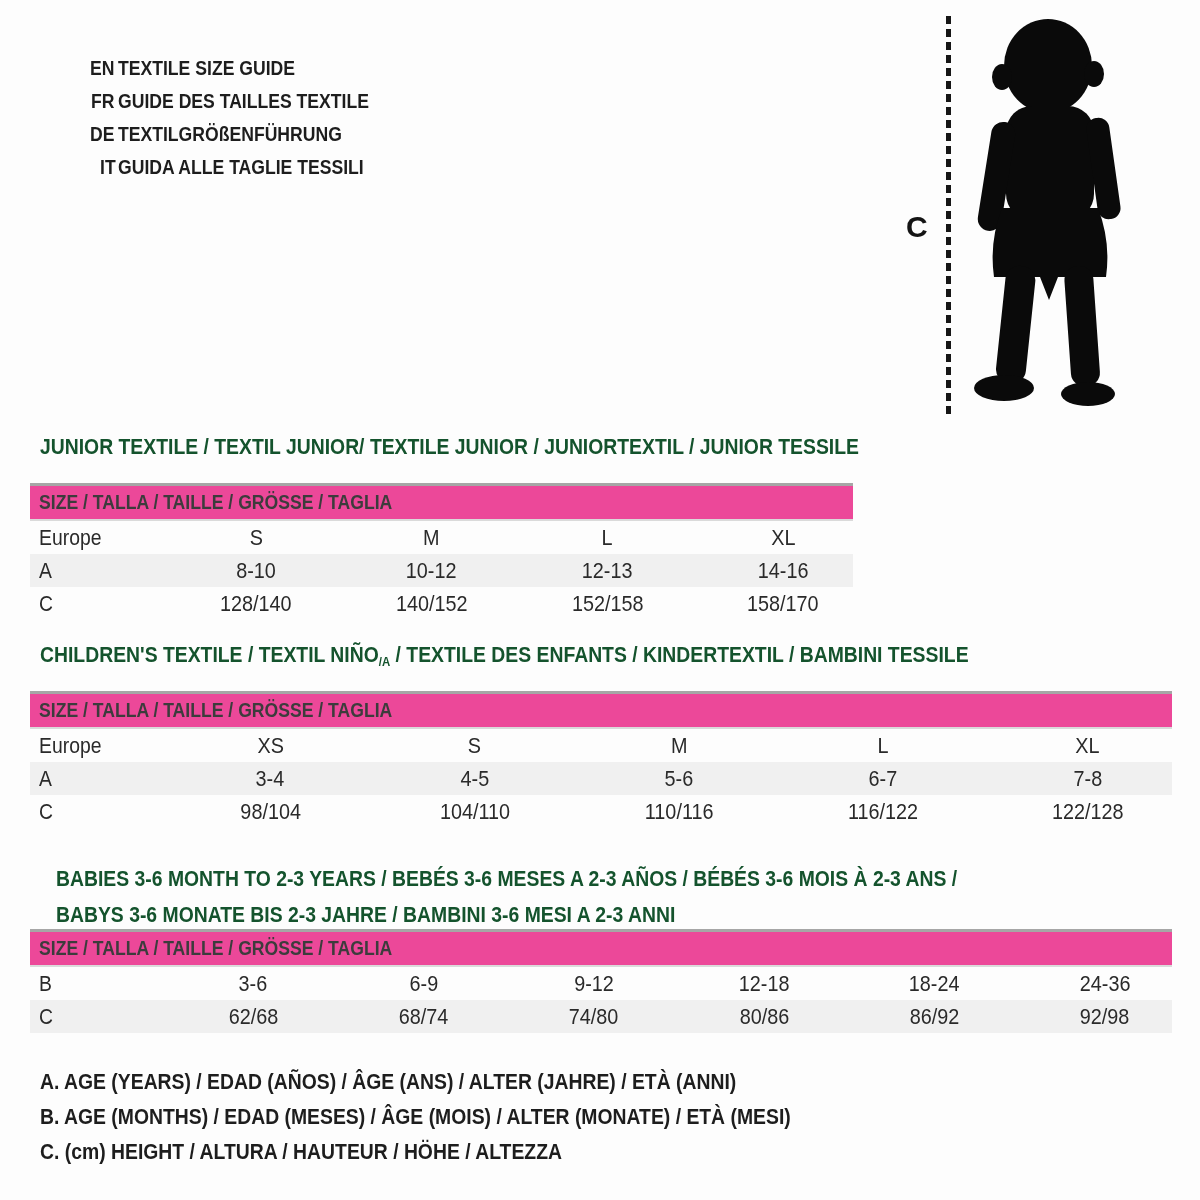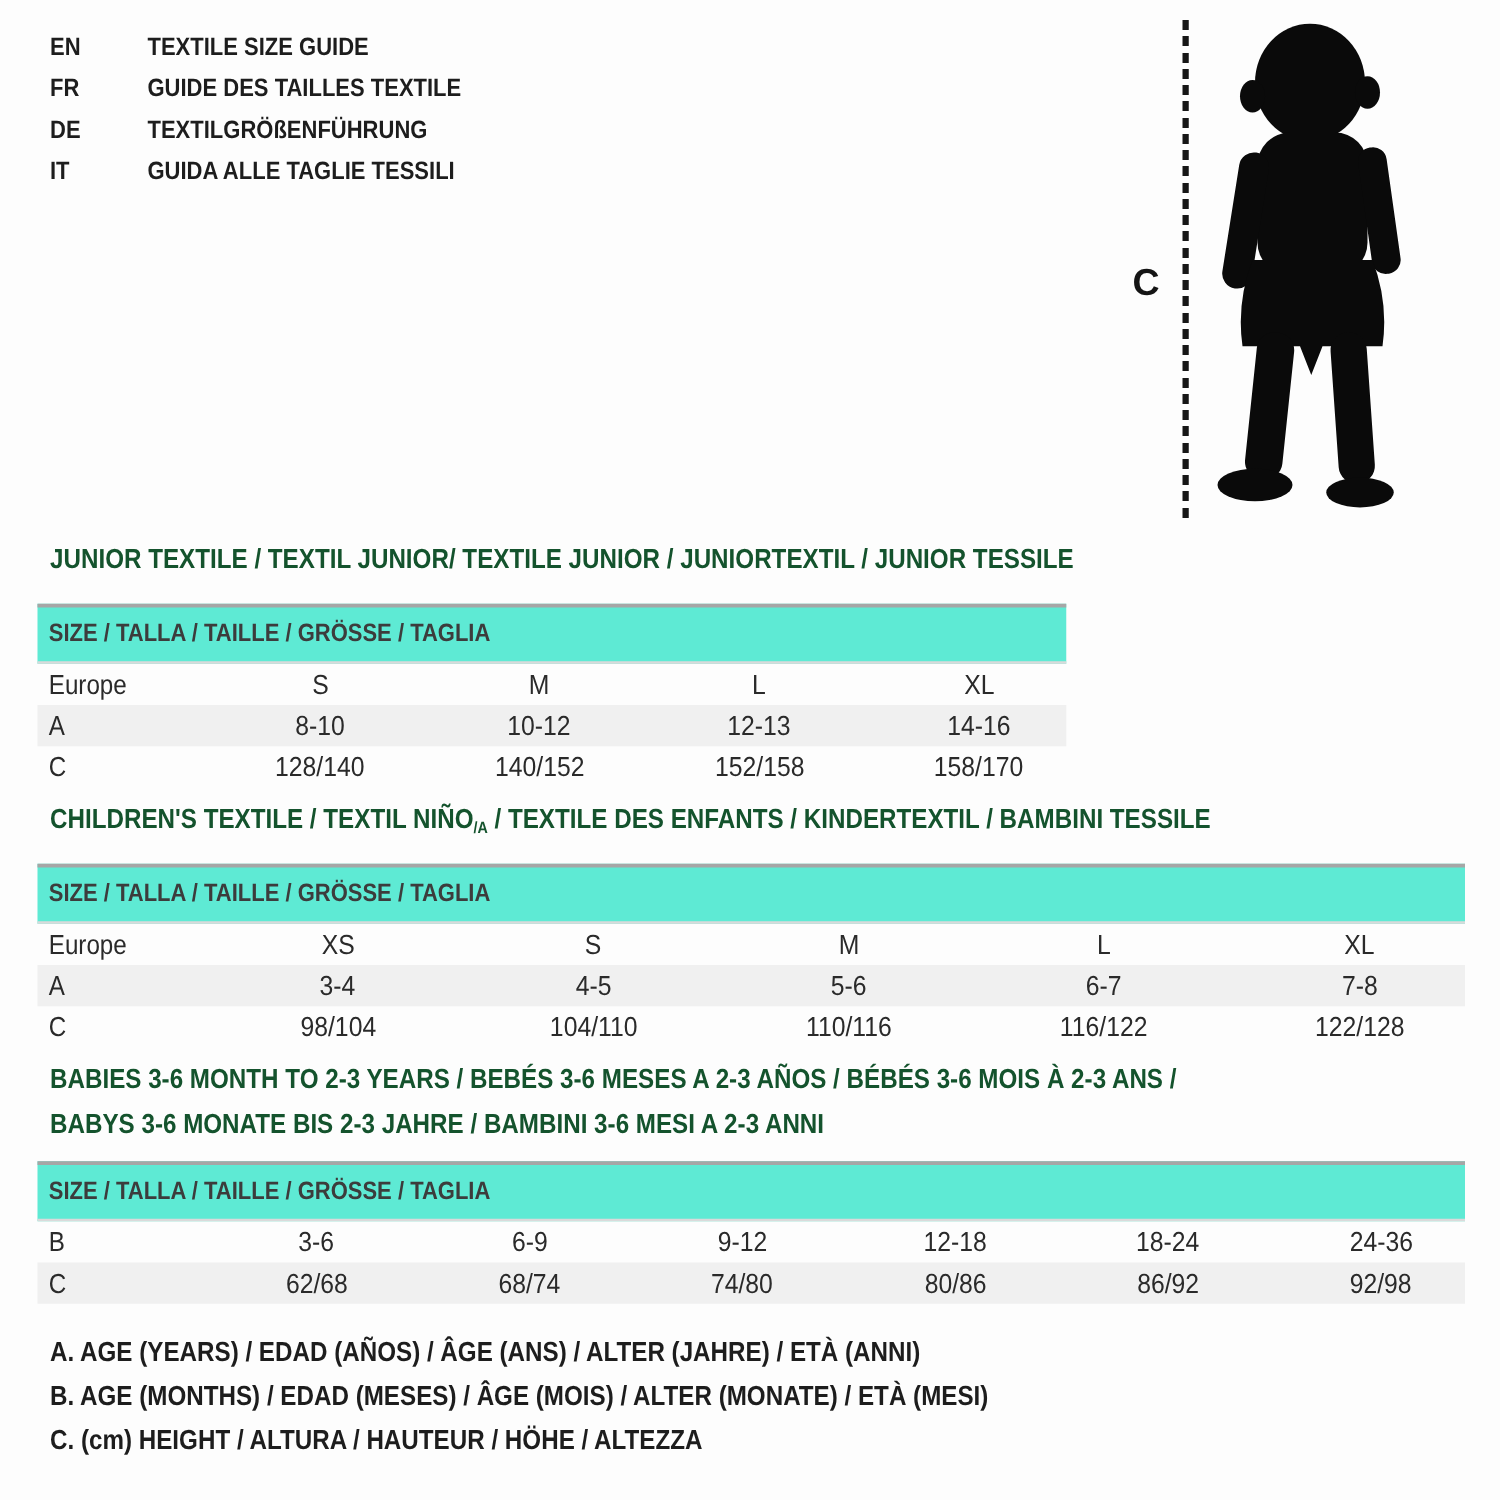--- a/index.html
+++ b/index.html
@@ -9,21 +9,21 @@
     font-family:"Liberation Sans","DejaVu Sans",sans-serif;
     color:#222;
   }
   .canvas { position:relative; width:1200px; height:1200px; overflow:hidden; }
 
   
   .cond  { display:inline-block; transform:scaleX(.88); transform-origin:0 50%; white-space:nowrap; }
   .condc { display:inline-block; transform:scaleX(.9);  transform-origin:50% 50%; white-space:nowrap; }
 
   
-  .languages { position:absolute; left:40px; top:22px; }
+  .languages { position:absolute; left:40px; top:52px;text-align:right; }
   .lang-row  { display:flex; height:33px; align-items:center; font-size:20px; font-weight:700; color:#1d1d1d; }
   .lang-code { width:78px; flex:0 0 78px; }
 
   
   .c-label     { position:absolute; left:906px; top:210px; font-size:30px; font-weight:700; color:#141414; }
   .height-line { position:absolute; left:946px; top:16px; width:5px; height:399px;
                  background:repeating-linear-gradient(to bottom,#161616 0 8px,transparent 8px 13px); }
   .toddler     { position:absolute; left:960px; top:14px; }
 
   
@@ -33,22 +33,22 @@
   #babies-title   { top:845px; line-height:36px; }
   .sub { font-size:13px; vertical-align:-4px; }
 
   
   .size-table { position:absolute; left:30px; }
   #junior-table   { top:483px; width:823px;  }
   #children-table { top:691px; width:1142px; }
   #babies-table   { top:929px; width:1142px; }
 
   .size-bar {
-    box-sizing:border-box; height:48px;
-    background:#5eead4;
+    box-sizing:border-box; height:38px;
+    background:#ec4899;
     border-top:3px solid #a6a6a6;
     border-bottom:2px solid #dadada;
     display:flex; align-items:center;
     padding-left:9px;
     font-size:20px; font-weight:700; color:#3c3c3c;
   }
   .trow { display:grid; height:33px; align-items:center; font-size:22px; font-weight:400; color:#2a2a2a;gap:36px; }
   .cols4 { grid-template-columns:120px repeat(4,1fr); }
   .cols5 { grid-template-columns:120px repeat(5,1fr); }
   .cols6 { grid-template-columns:120px repeat(6,1fr); }
@@ -159,21 +159,21 @@
     <div class="trow cols5">
       <span class="rlabel"><span class="cond">C</span></span>
       <span class="val"><span class="condc">98/104</span></span>
       <span class="val"><span class="condc">104/110</span></span>
       <span class="val"><span class="condc">110/116</span></span>
       <span class="val"><span class="condc">116/122</span></span>
       <span class="val"><span class="condc">122/128</span></span>
     </div>
   </div>
 
-  <h2 class="section-title" id="babies-title" style="margin:0">
+  <h2 class="section-title" id="babies-title" style="margin:16px">
     <span class="cond">BABIES 3-6 MONTH TO 2-3 YEARS / BEBÉS 3-6 MESES A 2-3 AÑOS / BÉBÉS 3-6 MOIS À 2-3 ANS /</span><br>
     <span class="cond">BABYS 3-6 MONATE BIS 2-3 JAHRE / BAMBINI 3-6 MESI A 2-3 ANNI</span>
   </h2>
   <div class="size-table" id="babies-table">
     <div class="size-bar">
       <span class="cond">SIZE / TALLA / TAILLE / GRÖSSE / TAGLIA</span>
     </div>
     <div class="trow cols6">
       <span class="rlabel"><span class="cond">B</span></span>
       <span class="val"><span class="condc">3-6</span></span>

